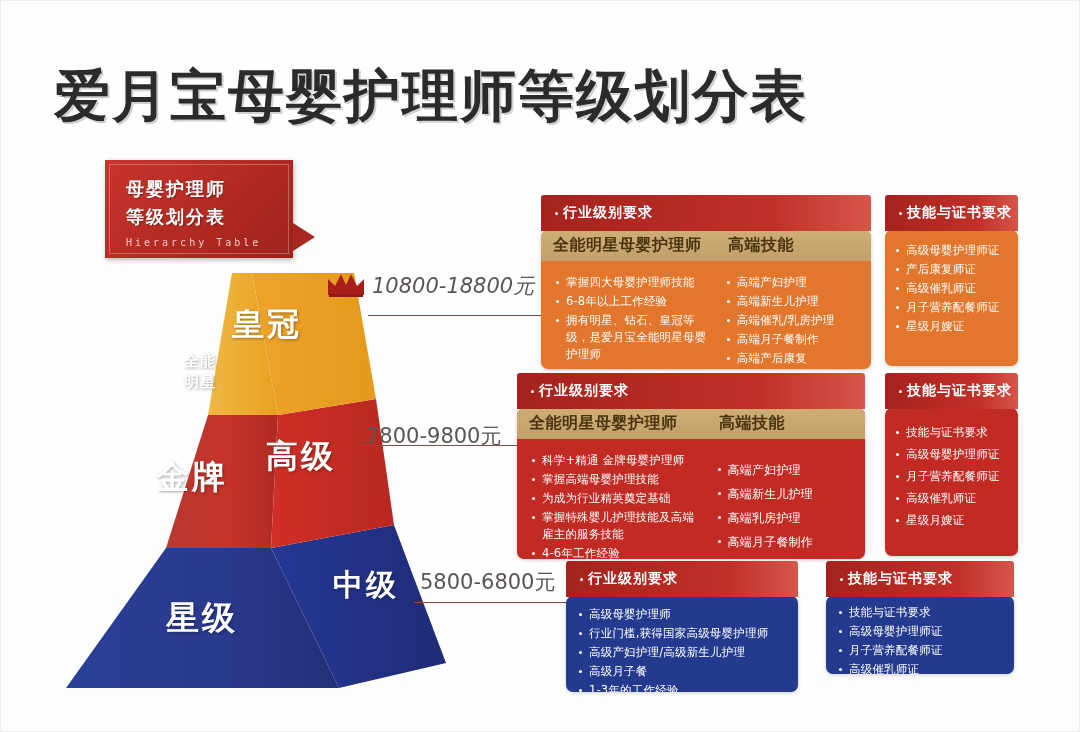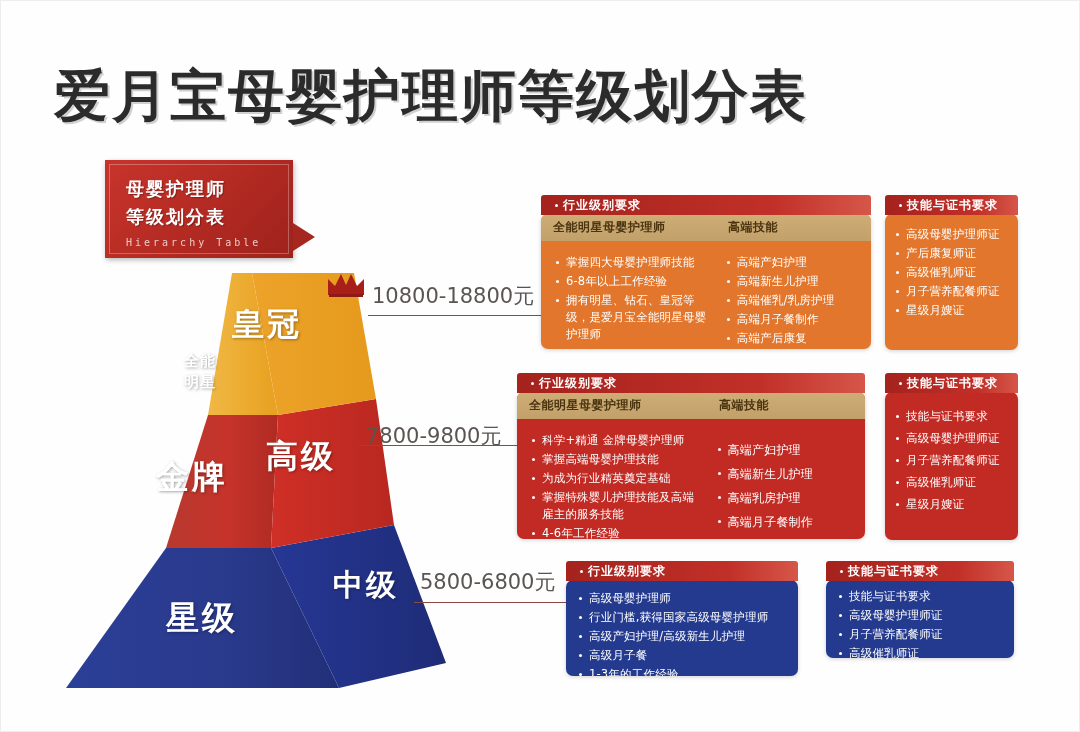--- a/index.html
+++ b/index.html
@@ -67,54 +67,54 @@
 
   
   .crown-icon{position:absolute;left:325px;top:270px;width:40px;height:26px;}
 
   
   .price{
     position:absolute;color:#5a5552;font-size:21px;
     font-family:"DejaVu Sans","Liberation Sans",sans-serif;
     white-space:nowrap;letter-spacing:0px;
   }
-  .price-1{left:371px;top:281px;}
+  .price-1{left:371px;top:271px;font-style:italic;}
   .price-2{left:365px;top:421px;}
   .price-3{left:419px;top:567px;}
   .connector{position:absolute;height:1px;background:#8a4a43;}
   .conn-1{left:367px;top:314px;width:180px;}
   .conn-2{left:358px;top:444px;width:160px;}
   .conn-3{left:413px;top:601px;width:152px;}
 
   
   .card{position:absolute;}
   .cap{
-    position:relative;height:20px;border-radius:3px 3px 0 0;
+    position:relative;height:36px;border-radius:3px 3px 0 0;
     display:flex;align-items:center;
     padding-left:14px;box-sizing:border-box;
-    color:#ffffff;font-size:12px;font-weight:bold;letter-spacing:1px;
+    color:#ffffff;font-size:14px;font-weight:bold;letter-spacing:1px;
     font-family:"DejaVu Sans","Liberation Sans",sans-serif;
   }
   .cap-orange{background:linear-gradient(90deg,#a5221d 0%,#c13028 70%,#d6564a 100%);}
   .cap-red   {background:linear-gradient(90deg,#a5221d 0%,#c13028 70%,#d6564a 100%);}
   .cap-blue  {background:linear-gradient(90deg,#a5221d 0%,#c13028 70%,#d6564a 100%);}
   .cap .dot{display:inline-block;width:3px;height:3px;background:#fff;border-radius:50%;margin-right:5px;}
 
   .body{
     border-radius:7px;box-sizing:border-box;overflow:hidden;
     box-shadow:0 1px 4px rgba(0,0,0,.18);
   }
   .body-orange{background:#e2762c;}
   .body-red{background:#c22a24;}
   .body-blue{background:#233a8e;}
 
   .subrow{display:flex;}
   .sub{
     background:linear-gradient(180deg,#cfae76 0%,#c1a069 100%);
-    color:#4a3410;font-size:12px;font-weight:bold;
+    color:#4a3410;font-size:16px;font-weight:bold;
     padding:5px 0 5px 12px;box-sizing:border-box;
     font-family:"DejaVu Sans","Liberation Sans",sans-serif;
     letter-spacing:0.5px;
   }
   .cols{display:flex;padding:6px 4px 8px 4px;box-sizing:border-box;justify-content:center;}
   .col{box-sizing:border-box;}
   ul.items{list-style:none;margin:0;padding:0;}
   ul.items li{
     position:relative;color:#ffffff;
     font-size:11.5px;line-height:17px;

